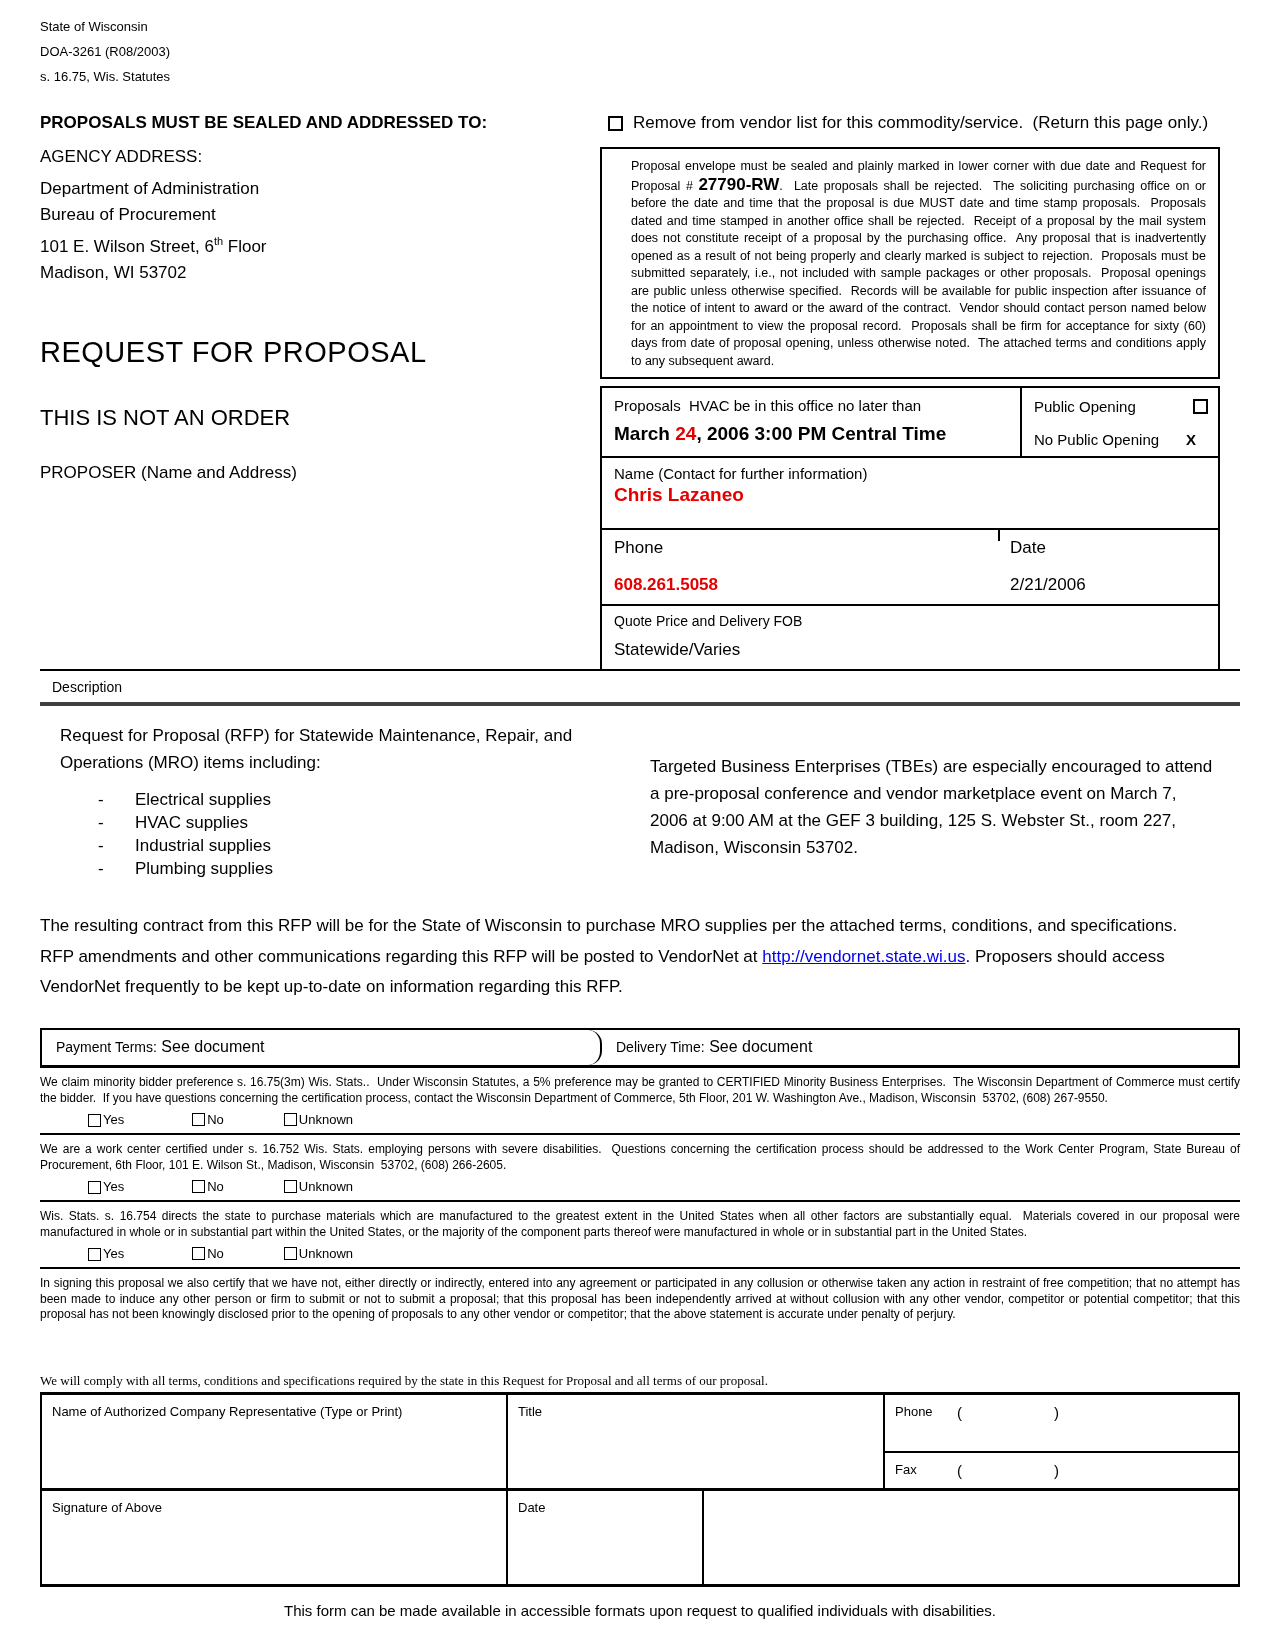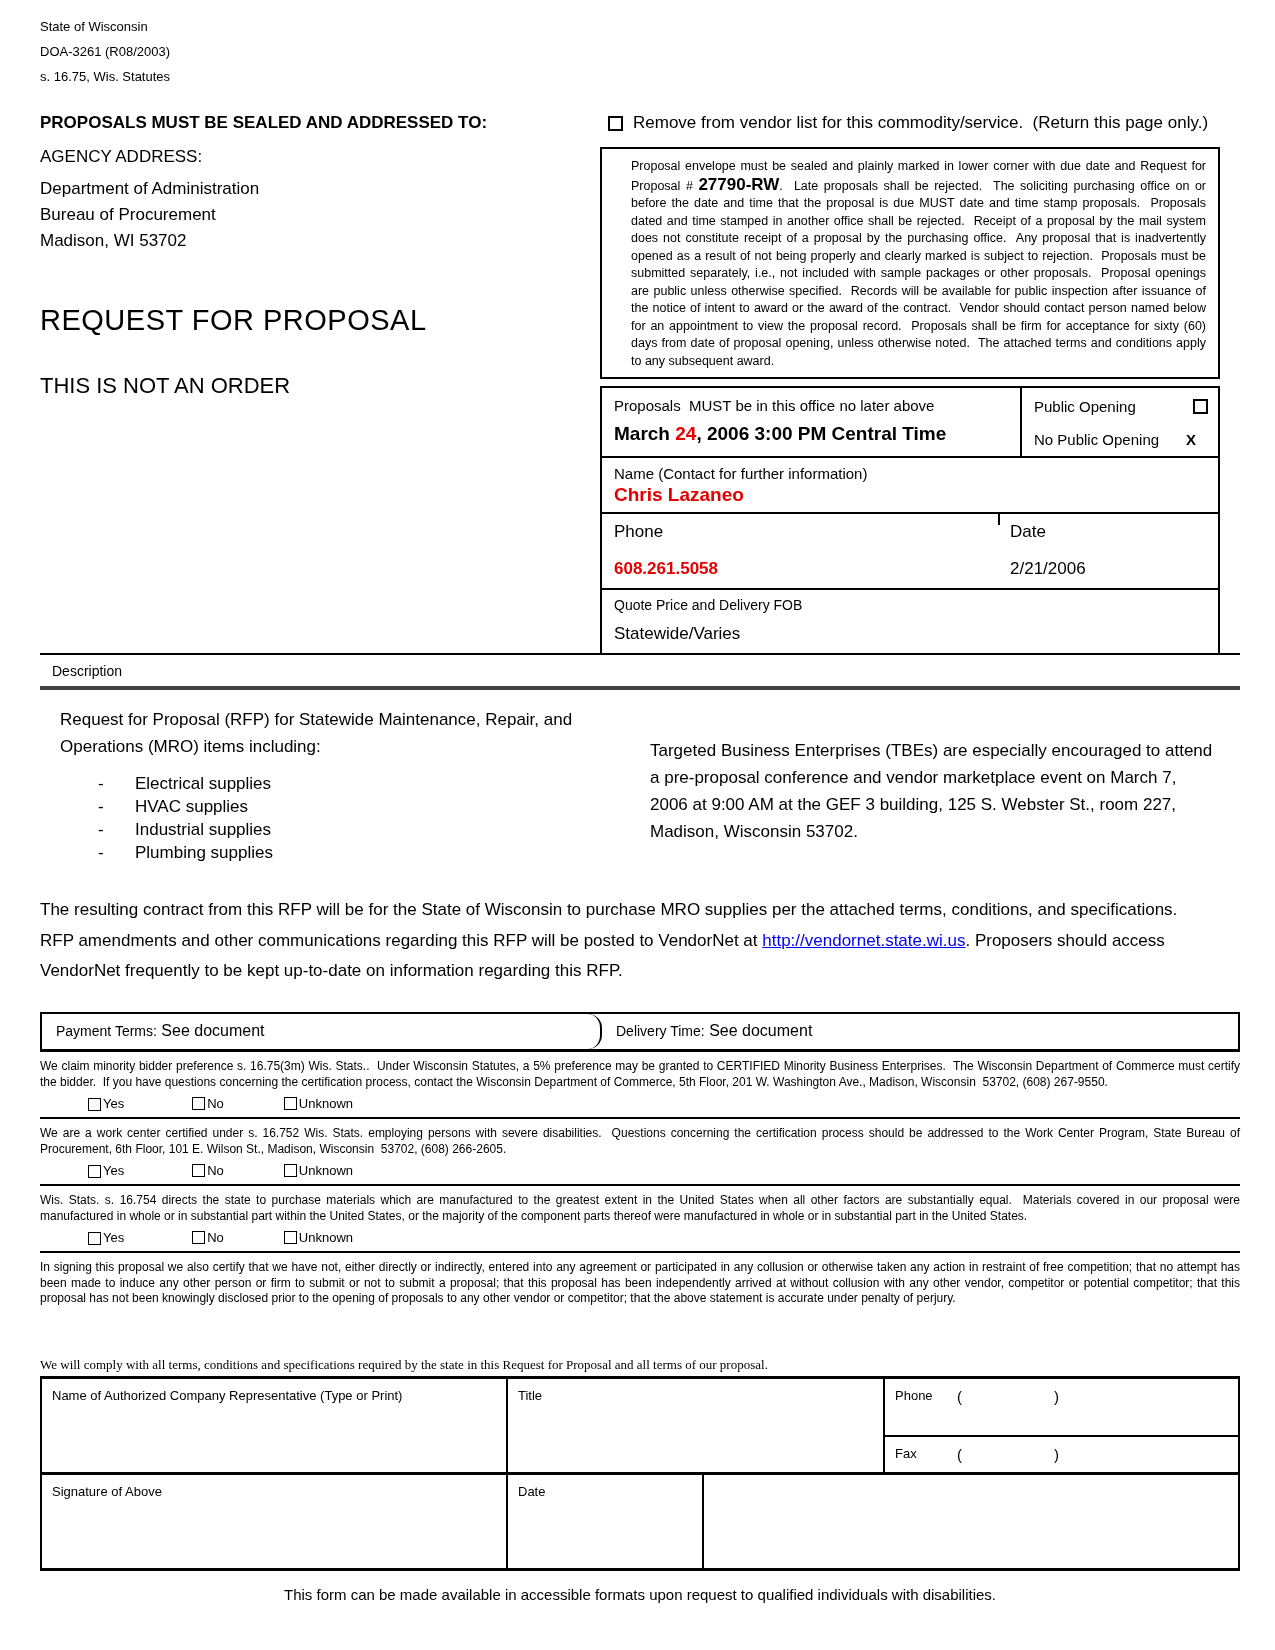--- a/index.html
+++ b/index.html
@@ -39,21 +39,21 @@
   .due-row { display:flex; }
   .due-left { flex:1; padding:9px 12px 10px 12px; border-right:2px solid #000; }
   .due-intro { font-size:15px; }
   .due-date { font-size:19px; font-weight:bold; margin-top:9px; }
   .red { color:#e50000; }
   .due-right { flex:0 0 196px; padding:10px 10px 8px 12px; font-size:15px; }
   .opening-line { display:flex; align-items:center; justify-content:space-between; }
   .opening-line + .opening-line { margin-top:16px; }
   .x-mark { font-weight:bold; margin-right:12px; }
   .hline { border-top:2px solid #000; }
-  .contact-cell { padding:7px 12px 6px 12px;border-radius:9px; }
+  .contact-cell { padding:7px 12px 22px 12px;border-radius:9px; }
   .contact-label { font-size:15px; }
   .contact-name { font-size:19px; font-weight:bold; margin-top:2px; }
   .phone-date-row { display:flex; position:relative; }
   .pd-cell { padding:8px 12px 9px 12px; }
   .pd-phone { flex:0 0 396px; }
   .pd-date { flex:1; }
   .pd-label { font-size:17px; }
   .pd-value { font-size:17px; margin-top:17px; }
   .pd-value.bold { font-weight:bold; }
   .tick { position:absolute; left:396px; top:0; width:2px; height:11px; background:#000; }
@@ -139,34 +139,36 @@
     </div>
   </div>
 
   <div class="two-col">
 
     <div class="left-col">
       <div class="agency-label">AGENCY ADDRESS:</div>
       <div class="agency-lines">
         <div>Department of Administration</div>
         <div>Bureau of Procurement</div>
+        <div><span>101 E. Wilson Street, 6</span><sup>th</sup><span> Floor</span></div>
         <div>Madison, WI  53702</div>
       </div>
       <div class="rfp-title">REQUEST FOR PROPOSAL</div>
       <div class="not-order">THIS IS NOT AN ORDER</div>
+      <div class="proposer-label">PROPOSER (Name and Address)</div>
       <div style="height:120px;"></div>
     </div>
 
     <div class="right-col">
       <div class="notice-box prewrap"><span>Proposal envelope must be sealed and plainly marked in lower corner with due date and Request for Proposal # </span><span class="rfp-number">27790-RW</span><span>.  Late proposals shall be rejected.  The soliciting purchasing office on or before the date and time that the proposal is due MUST date and time stamp proposals.  Proposals dated and time stamped in another office shall be rejected.  Receipt of a proposal by the mail system does not constitute receipt of a proposal by the purchasing office.  Any proposal that is inadvertently opened as a result of not being properly and clearly marked is subject to rejection.  Proposals must be submitted separately, i.e., not included with sample packages or other proposals.  Proposal openings are public unless otherwise specified.  Records will be available for public inspection after issuance of the notice of intent to award or the award of the contract.  Vendor should contact person named below for an appointment to view the proposal record.  Proposals shall be firm for acceptance for sixty (60) days from date of proposal opening, unless otherwise noted.  The attached terms and conditions apply to any subsequent award.</span></div>
 
       <div class="due-box">
         <div class="due-row">
           <div class="due-left">
-            <div class="due-intro prewrap">Proposals  MUST be in this office no later above</div>
+            <div class="due-intro prewrap">Proposals  HVAC be in this office no later than</div>
             <div class="due-date"><span>March </span><span class="red">24</span><span>, 2006 3:00 PM Central Time</span></div>
           </div>
           <div class="due-right">
             <div class="opening-line">
               <span>Public Opening</span>
               <span class="cb"></span>
             </div>
             <div class="opening-line">
               <span>No Public Opening</span>
               <span class="x-mark">X</span>

